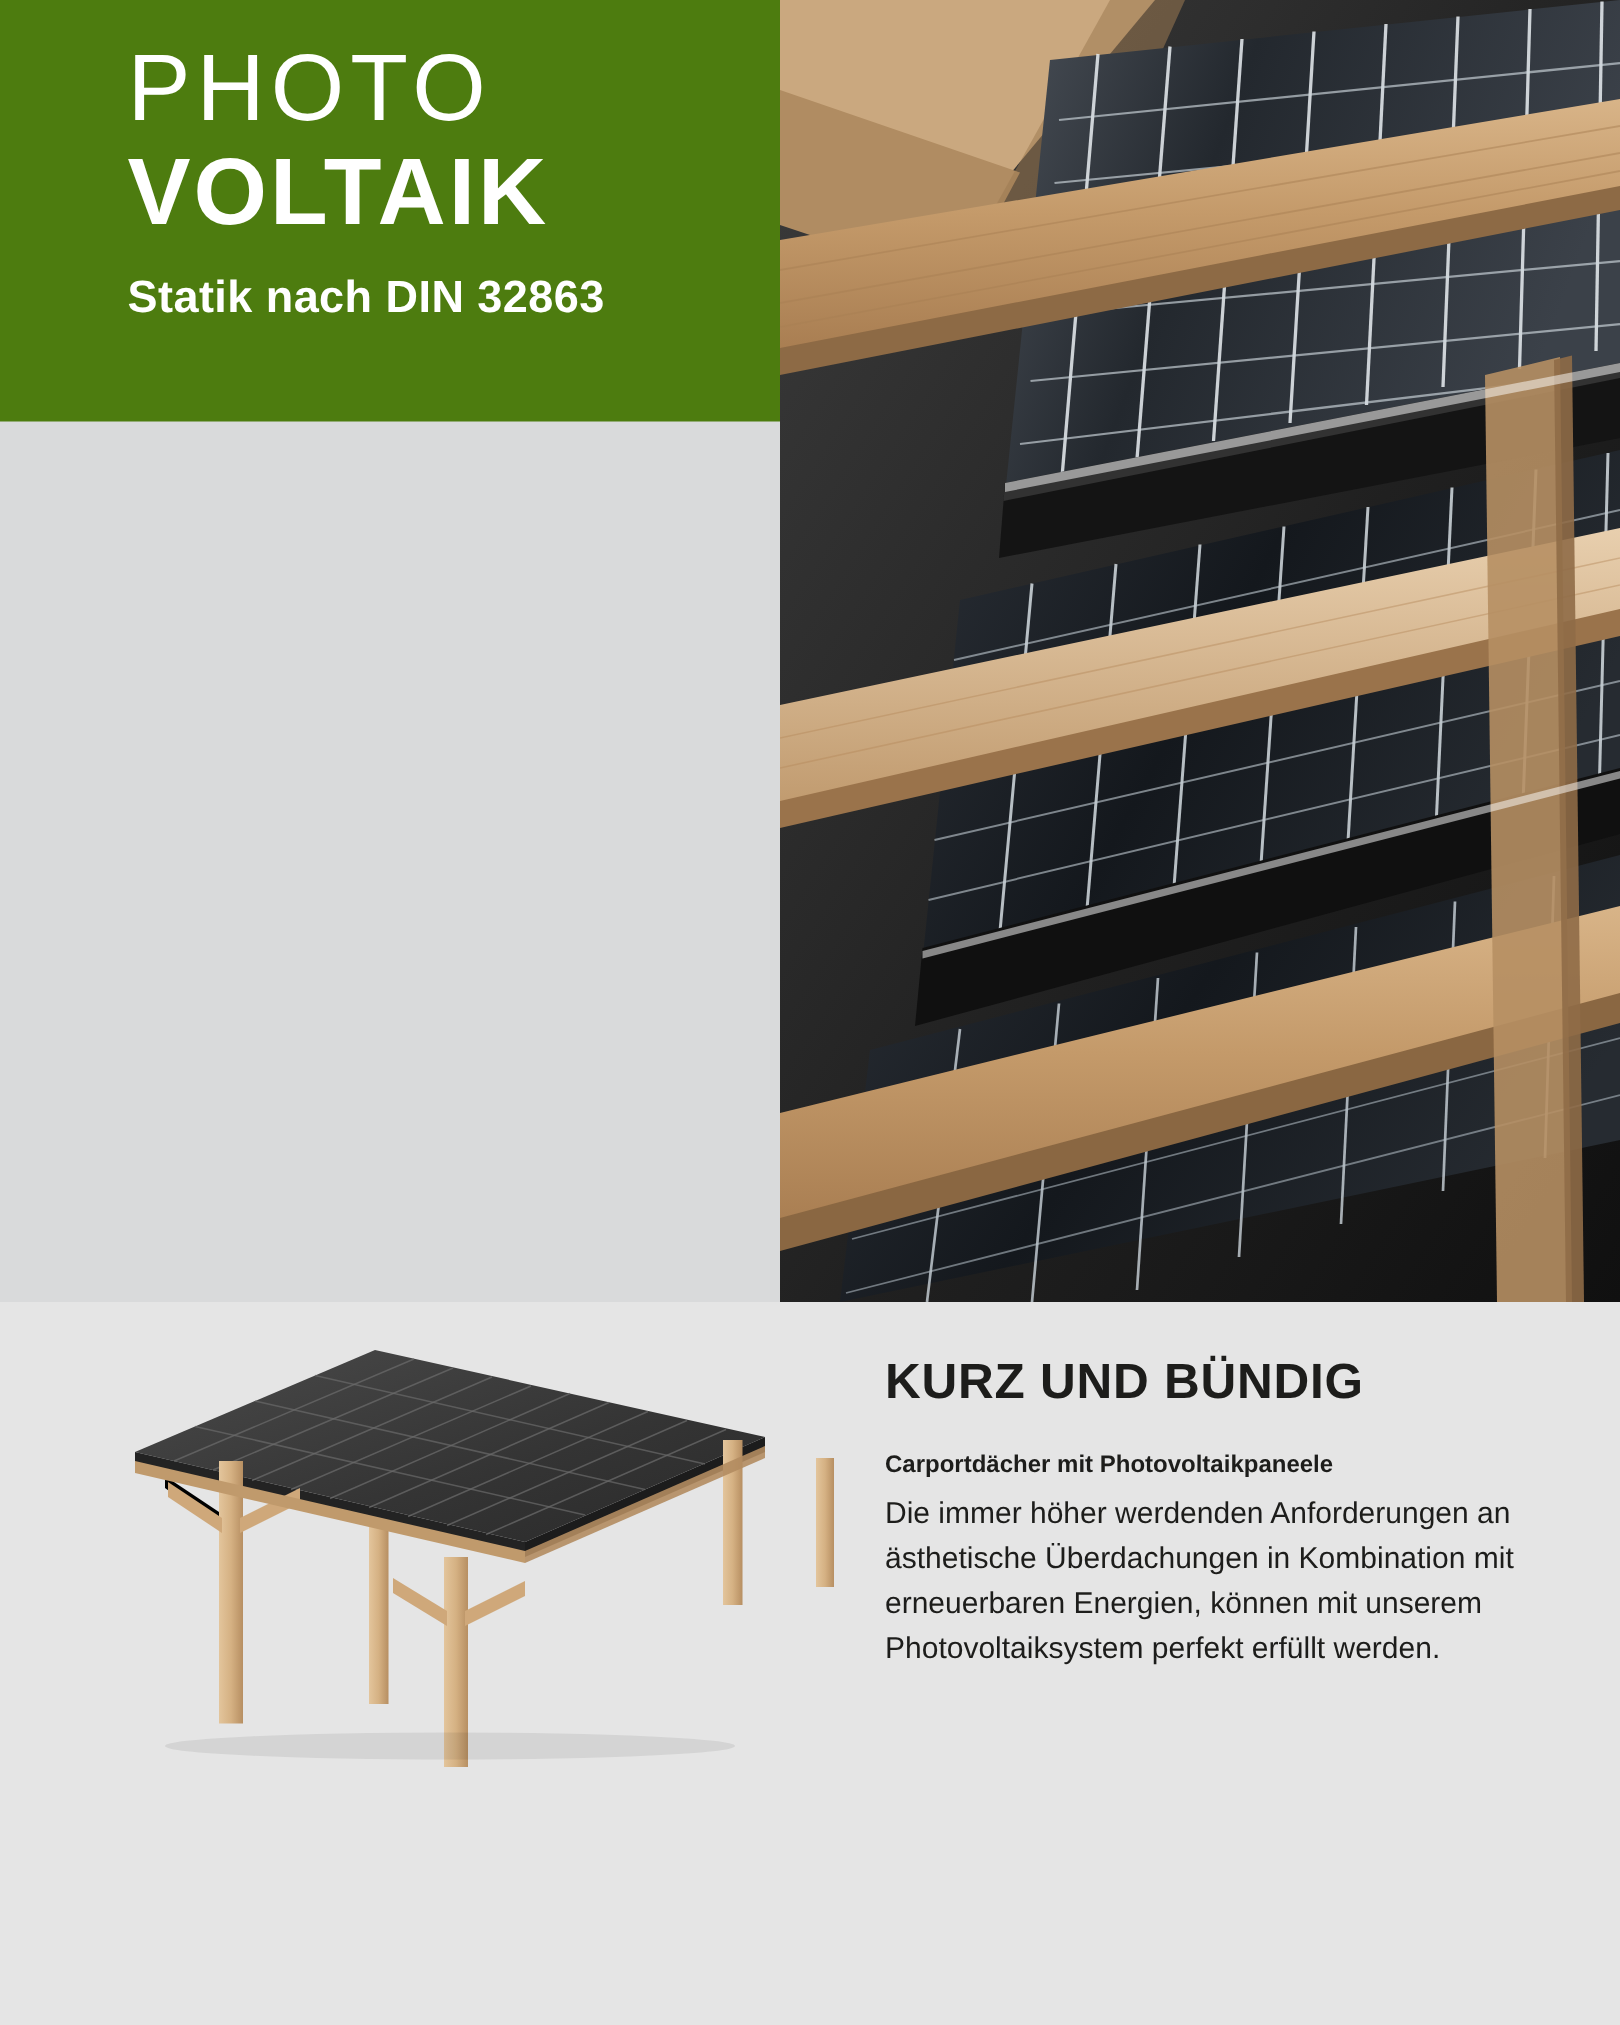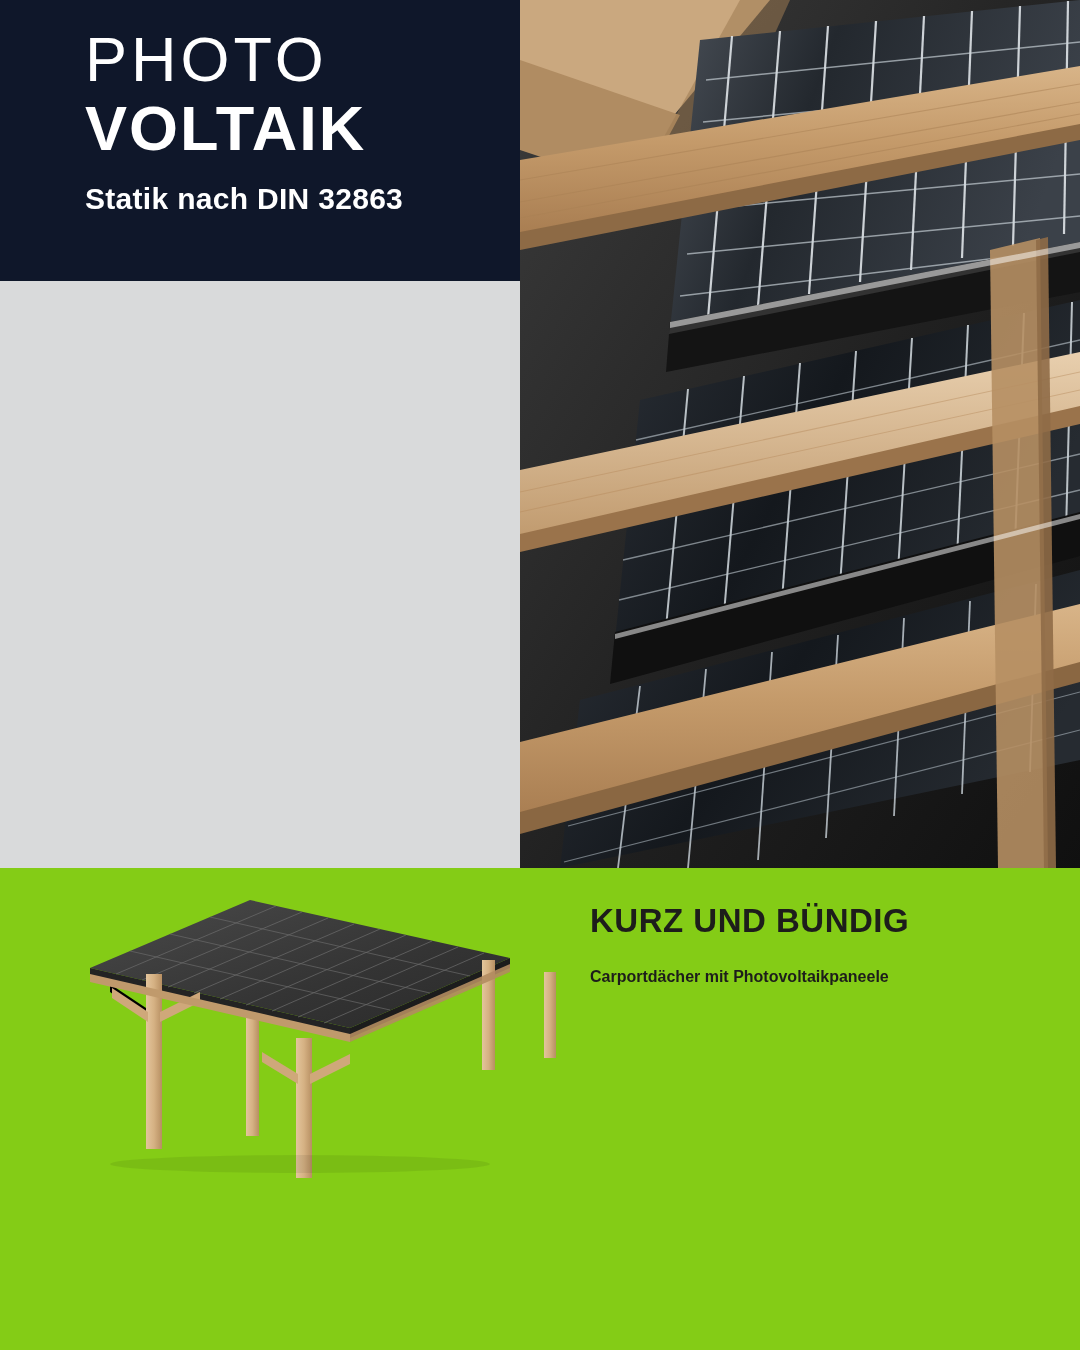--- a/index.html
+++ b/index.html
@@ -35,21 +35,21 @@
     width: 520px;
     height: 868px;
     background: #d9dadb;
   }
   .green-banner {
     position: absolute;
     left: 0;
     top: 0;
     width: 520px;
     height: 281px;
-    background: #0f172a;
+    background: #4d7c0f;
     box-sizing: border-box;
     padding: 26px 40px 4px 85px;
   }
   .banner-line1 {
     color: #ffffff;
     font-size: 63px;
     font-weight: 300;
     letter-spacing: 4px;
     line-height: 1.05;
     font-family: "Liberation Sans", sans-serif;
@@ -97,21 +97,21 @@
     display: block;
   }
 
   
   .bottom-section {
     position: absolute;
     left: 0;
     top: 868px;
     width: 1080px;
     height: 482px;
-    background: #84cc16;
+    background: #e5e5e5;
   }
   .carport-illus {
     position: absolute;
     left: 50px;
     top: 20px;
     width: 510px;
     height: 290px;
   }
   .text-col {
     position: absolute;
@@ -351,16 +351,17 @@
         <polygon points="40,86 300,146 300,154 40,94" fill="#c09a6c"></polygon>
         <polygon points="300,146 460,76 460,84 300,154" fill="#b28c60" opacity="0.9"></polygon>
 
         <ellipse cx="250" cy="276" rx="190" ry="9" fill="#000000" opacity="0.07"></ellipse>
       </svg>
     </div>
 
     <div class="text-col">
       <h2 class="kurz-title">KURZ UND BÜNDIG</h2>
       <p class="kurz-lead">Carportdächer mit Photovoltaikpaneele</p>
+      <p class="kurz-body">Die immer höher werdenden Anforderungen an ästhetische Überdachungen in Kombination mit erneuerbaren Energien, können mit unserem Photovoltaiksystem perfekt erfüllt werden.</p>
     </div>
   </div>
 
 </div>
 
 </body></html>

